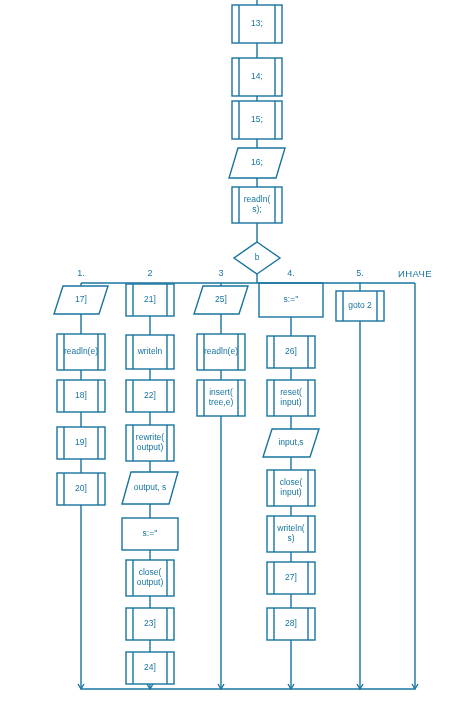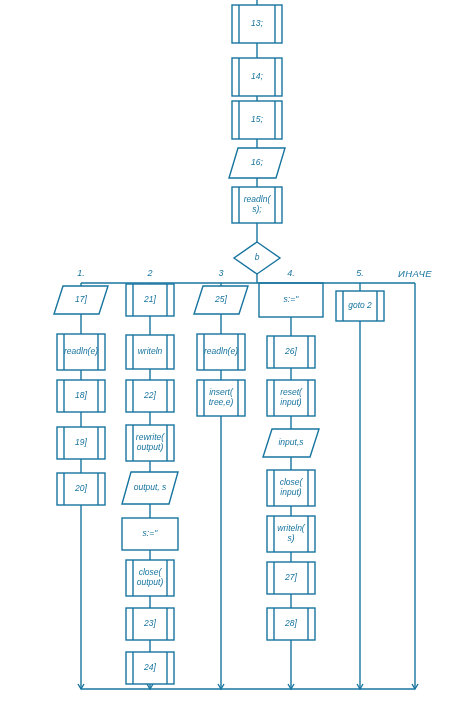--- a/index.html
+++ b/index.html
@@ -1,18 +1,18 @@
 <!DOCTYPE html>
 <html><head>
 <meta charset="utf-8">
 <style>
   html,body{margin:0;padding:0;background:#ffffff;}
   body{width:452px;height:709px;overflow:hidden;
        font-family:"Liberation Sans","DejaVu Sans",sans-serif;}
-  #stage{position:relative;width:452px;height:709px;font-style:italic;}
+  #stage{position:relative;width:452px;height:709px;}
   svg#chart{position:absolute;left:0;top:0;width:452px;height:709px;}
   .nd{fill:none;stroke:#17749f;stroke-width:1.4;}
   .lnk{stroke:#17749f;stroke-width:1.4;fill:none;}
   .txt{fill:#17749f;font-family:"Liberation Sans","DejaVu Sans",sans-serif;
        font-size:8.5px;text-anchor:middle;dominant-baseline:middle;}
   .txt.lbl{font-size:9px;}
   .txt.big{font-size:9.5px;letter-spacing:0.4px;}
 </style>
 </head>
 <body>

